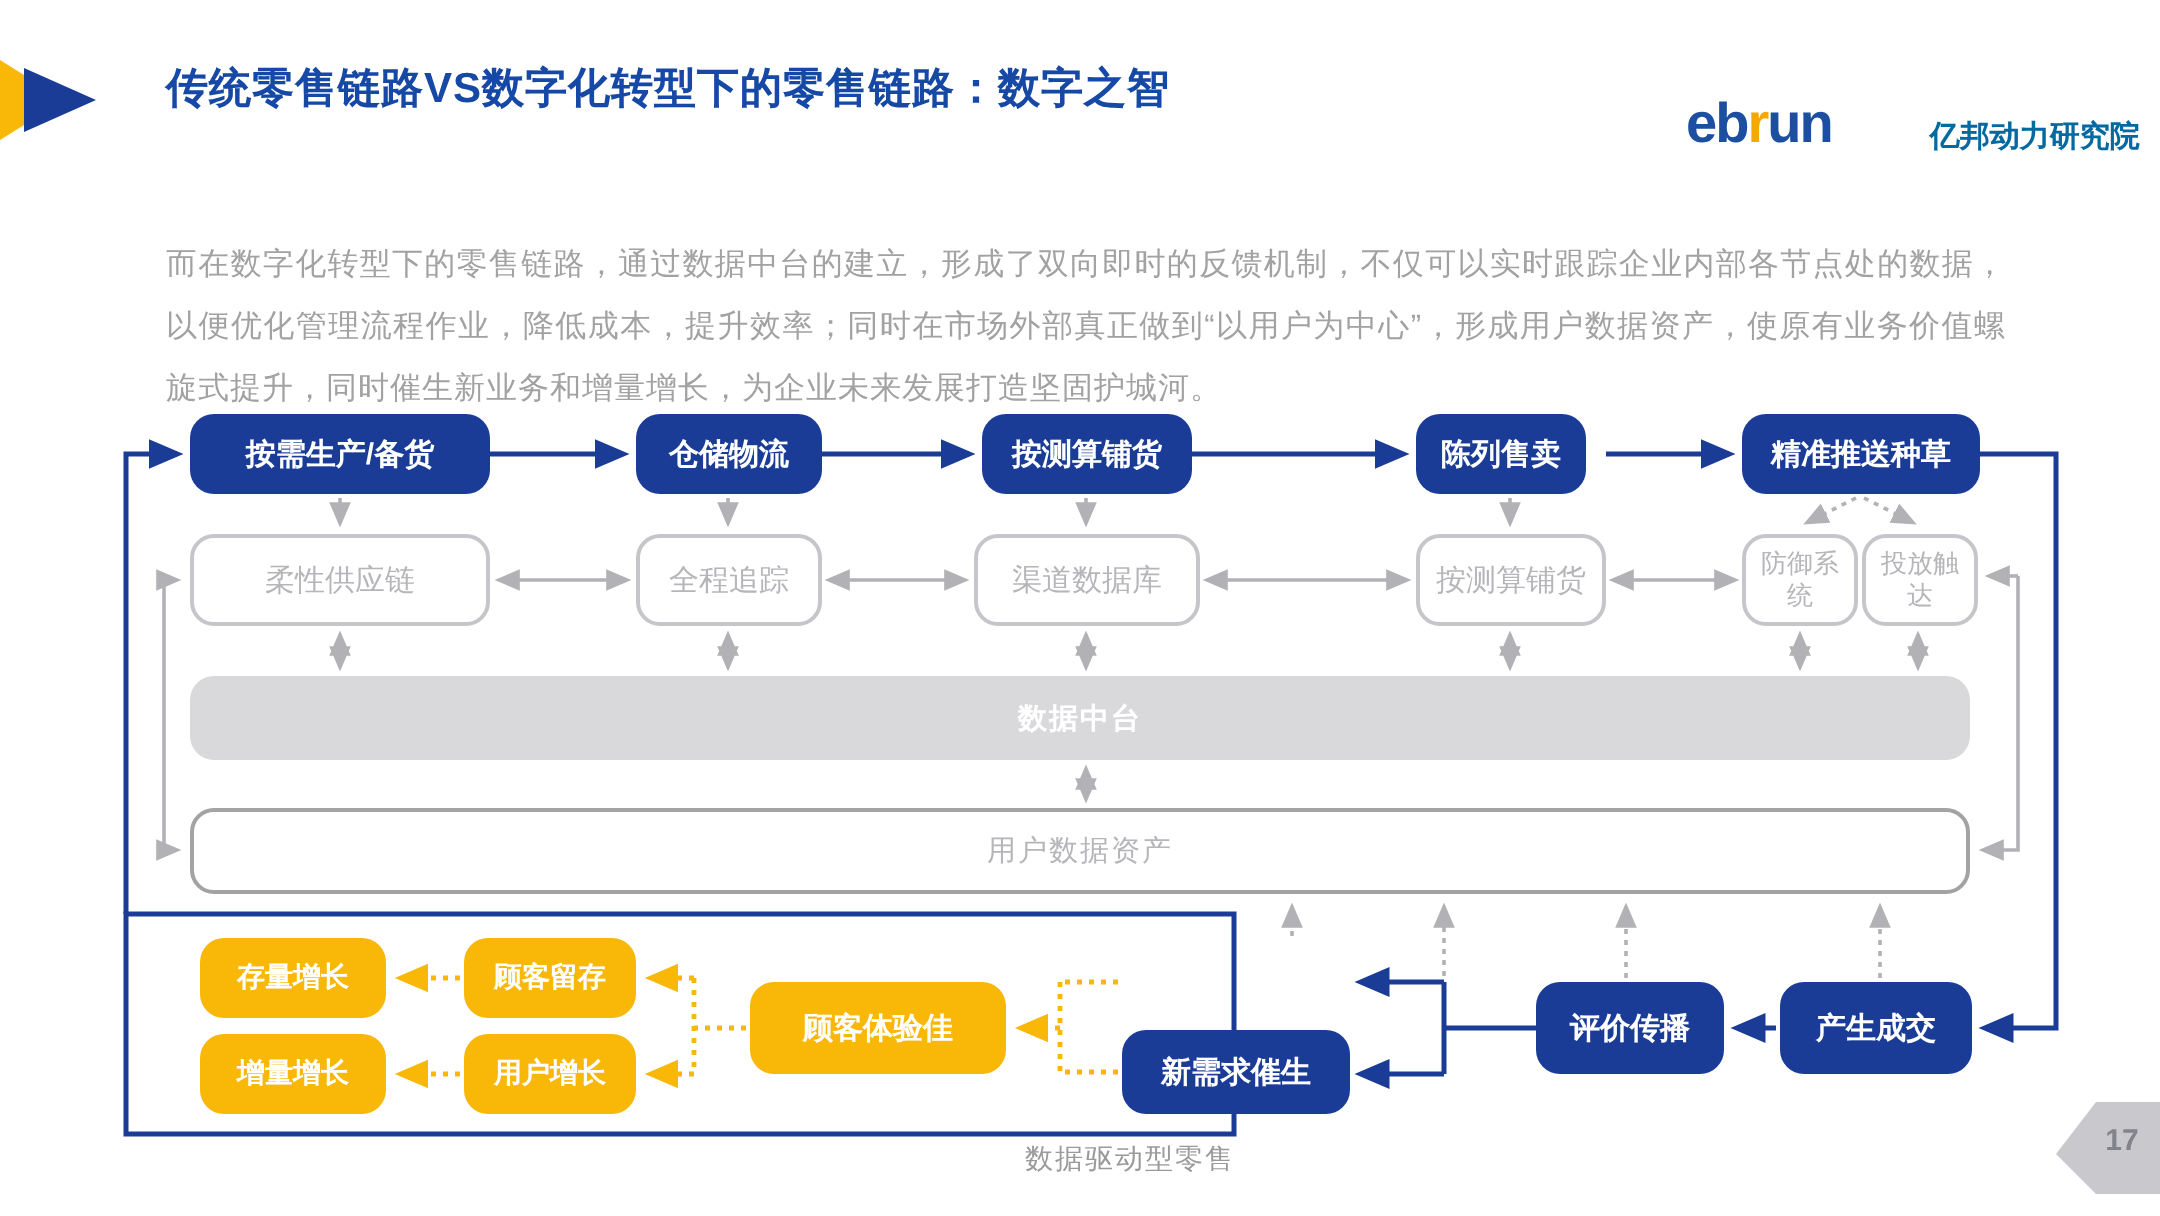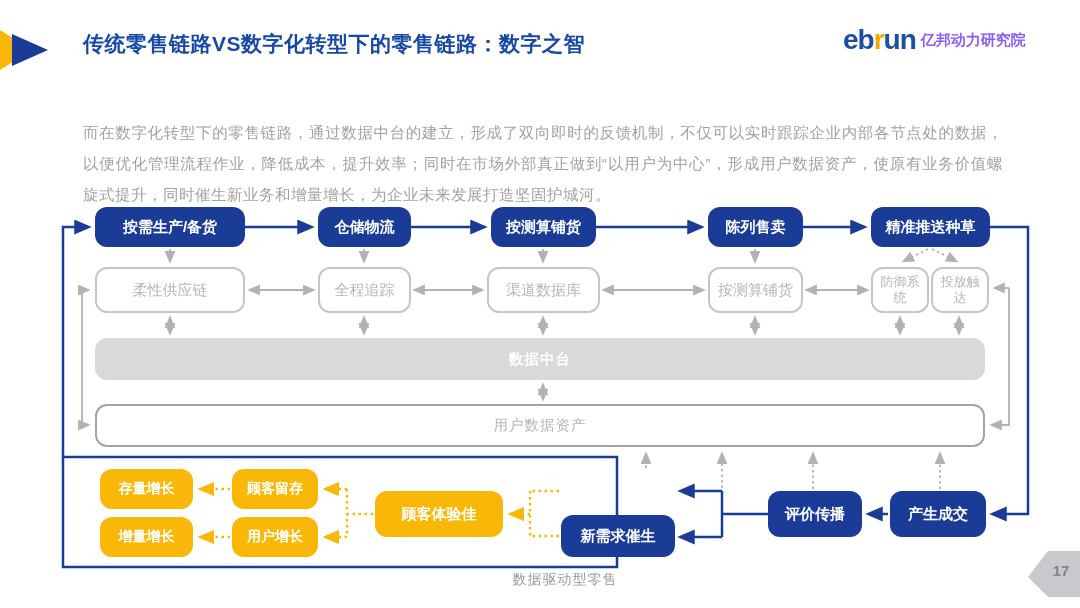--- a/index.html
+++ b/index.html
@@ -1,23 +1,23 @@
 <!DOCTYPE html>
 <html><head>
 <meta charset="utf-8">
 <style>
   html,body{margin:0;padding:0;background:#ffffff;}
   #page{position:relative;width:1080px;height:608px;background:#ffffff;overflow:hidden;
         font-family:"Liberation Sans","DejaVu Sans",sans-serif;}
   .abs{position:absolute;box-sizing:border-box;}
   #title{left:83px;top:30px;font-size:21px;font-weight:bold;color:#1648a5;letter-spacing:.5px;}
-  #logo{left:843px;top:24px;display:flex;align-items:center;}
+  #logo{left:843px;top:46px;display:flex;align-items:flex-end;gap:44px;}
   #logo .brand{font-size:28px;font-weight:bold;color:#1c4fa0;letter-spacing:-1px;}
   #logo .brand .r{color:#f5a800;}
-  #logo .org{font-size:15px;font-weight:bold;color:#8b5cf6;margin-left:5px;}
+  #logo .org{font-size:15px;font-weight:bold;color:#0369a1;margin-left:5px;}
   #intro{left:83px;top:97px;width:920px;font-size:15.5px;line-height:31px;color:#a2a2a2;
          text-align:justify;letter-spacing:.5px;margin-top:20px;}
   .box{position:absolute;display:flex;align-items:center;justify-content:center;
        text-align:center;box-sizing:border-box;}
   .blue-box{background:#1a3c96;color:#ffffff;border-radius:9px;font-weight:bold;font-size:15px;}
   .gray-box{background:#ffffff;border:2px solid #c6c6ca;border-radius:10px;color:#b6b6ba;font-size:15px;}
   .gray-box.small{font-size:13px;line-height:1.2;padding:0 2px;}
   .yellow-box{background:#f9b708;color:#ffffff;border-radius:9px;font-weight:bold;font-size:14px;}
   .bar-solid{background:#d9d9dc;color:#ffffff;font-weight:bold;font-size:14.5px;border-radius:6px;letter-spacing:1px;}
   .bar-outline{background:#ffffff;border:2px solid #a3a3a3;border-radius:16px;color:#b6b6ba;font-size:14.5px;letter-spacing:1px;}
@@ -118,21 +118,21 @@
       <path d="M530,491 V536"></path>
       <path d="M530,514 H511" marker-end="url(#my)"></path>
     </g>
 
     <polygon points="1028,577 1048,551 1080,551 1080,597 1048,597" fill="#c9c9cd"></polygon>
   </svg>
 
   <div class="box blue-box node" style="left:95px;top:207px;width:150px;height:40px">按需生产/备货</div>
   <div class="box blue-box node" style="left:318px;top:207px;width:93px;height:40px">仓储物流</div>
   <div class="box blue-box node" style="left:491px;top:207px;width:105px;height:40px">按测算铺货</div>
-  <div class="box blue-box node" style="left:708px;top:207px;width:95px;height:40px">陈列售卖</div>
+  <div class="box blue-box node" style="left:708px;top:207px;width:85px;height:40px">陈列售卖</div>
   <div class="box blue-box node" style="left:871px;top:207px;width:119px;height:40px">精准推送种草</div>
 
   <div class="box gray-box node" style="left:95px;top:267px;width:150px;height:46px">柔性供应链</div>
   <div class="box gray-box node" style="left:318px;top:267px;width:93px;height:46px">全程追踪</div>
   <div class="box gray-box node" style="left:487px;top:267px;width:113px;height:46px">渠道数据库</div>
   <div class="box gray-box node" style="left:708px;top:267px;width:95px;height:46px">按测算铺货</div>
   <div class="box gray-box small node" style="left:871px;top:267px;width:58px;height:46px">防御系统</div>
   <div class="box gray-box small node" style="left:931px;top:267px;width:58px;height:46px">投放触达</div>
 
   <div class="box bar-solid node" style="left:95px;top:338px;width:890px;height:42px">数据中台</div>

